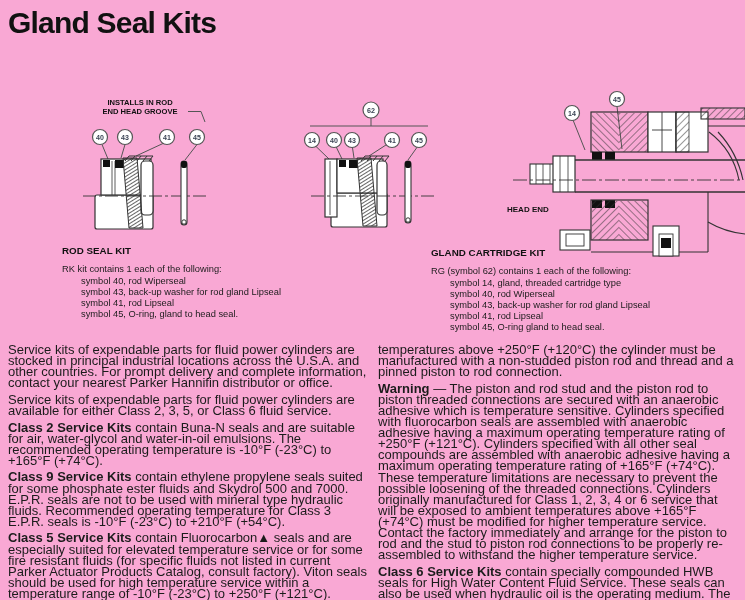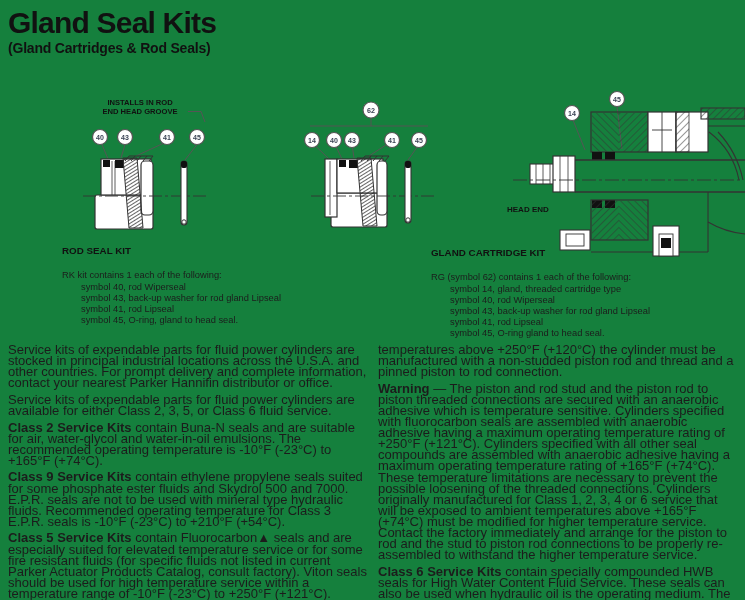--- a/index.html
+++ b/index.html
@@ -1,21 +1,21 @@
 <!DOCTYPE html>
 <html><head>
 <meta charset="utf-8">
 <style>
   * { margin: 0; padding: 0; box-sizing: border-box; }
   html, body { background: #ffffff; }
   .page {
     position: relative;
     width: 745px;
     height: 600px;
-    background: #15803d;
+    background: #f9a8d4;
     font-family: "Liberation Sans", sans-serif;
     color: #1c1c1c;
     overflow: hidden;
   }
   .header { position: absolute; left: 8px; top: 6px; width: 720px; }
   .title {
     font-size: 30px;
     font-weight: bold;
     letter-spacing: -0.8px;
     line-height: 34px;
@@ -28,38 +28,37 @@
     letter-spacing: -0.2px;
     color: #111;
   }
   svg { position: absolute; overflow: visible; }
   .svg-rod  { left: 57px;  top: 95px; }
   .svg-cart { left: 297px; top: 95px; }
   .svg-head { left: 505px; top: 86px; }
   .kit { position: absolute; width: 320px; font-size: 9.3px; line-height: 11px; }
   .kit-left  { left: 62px;  top: 245px; }
   .kit-right { left: 431px; top: 247px; }
-  .kit-caption { font-weight: bold; font-size: 9.8px; margin-bottom: 14px; color: #111; }
+  .kit-caption { font-weight: bold; font-size: 9.8px; margin-bottom: 8px; color: #111; }
   .kit-intro { margin-bottom: 0.5px; }
   .kit-item { padding-left: 19px; }
   .col { position: absolute; top: 344px; font-size: 13px; line-height: 11.1px; }
   .col-left  { left: 8px;   width: 359px; }
   .col-right { left: 378px; width: 361px; }
   .col p { margin: 0 0 5.5px 0; }
   .col b { font-weight: bold; }
   .balloon-num { font-weight: bold; }
 </style>
 </head>
 <body>
 
 <div class="page">
 
   <div class="header">
     <div class="title">Gland Seal Kits</div>
-    <div class="sub">(Gland Cartridges &amp; Rod Seals)</div>
   </div>
 
   <svg class="svg-rod" width="175" height="155" viewBox="0 0 175 155">
     <defs>
       <pattern id="r-dense" width="3" height="3" patternTransform="rotate(58)" patternUnits="userSpaceOnUse">
         <line x1="0" y1="0" x2="0" y2="3" stroke="#222" stroke-width="1.4"></line>
       </pattern>
     </defs>
 
     <text x="83" y="10" text-anchor="middle" font-size="7.6" font-weight="bold" fill="#111">INSTALLS IN ROD</text>

